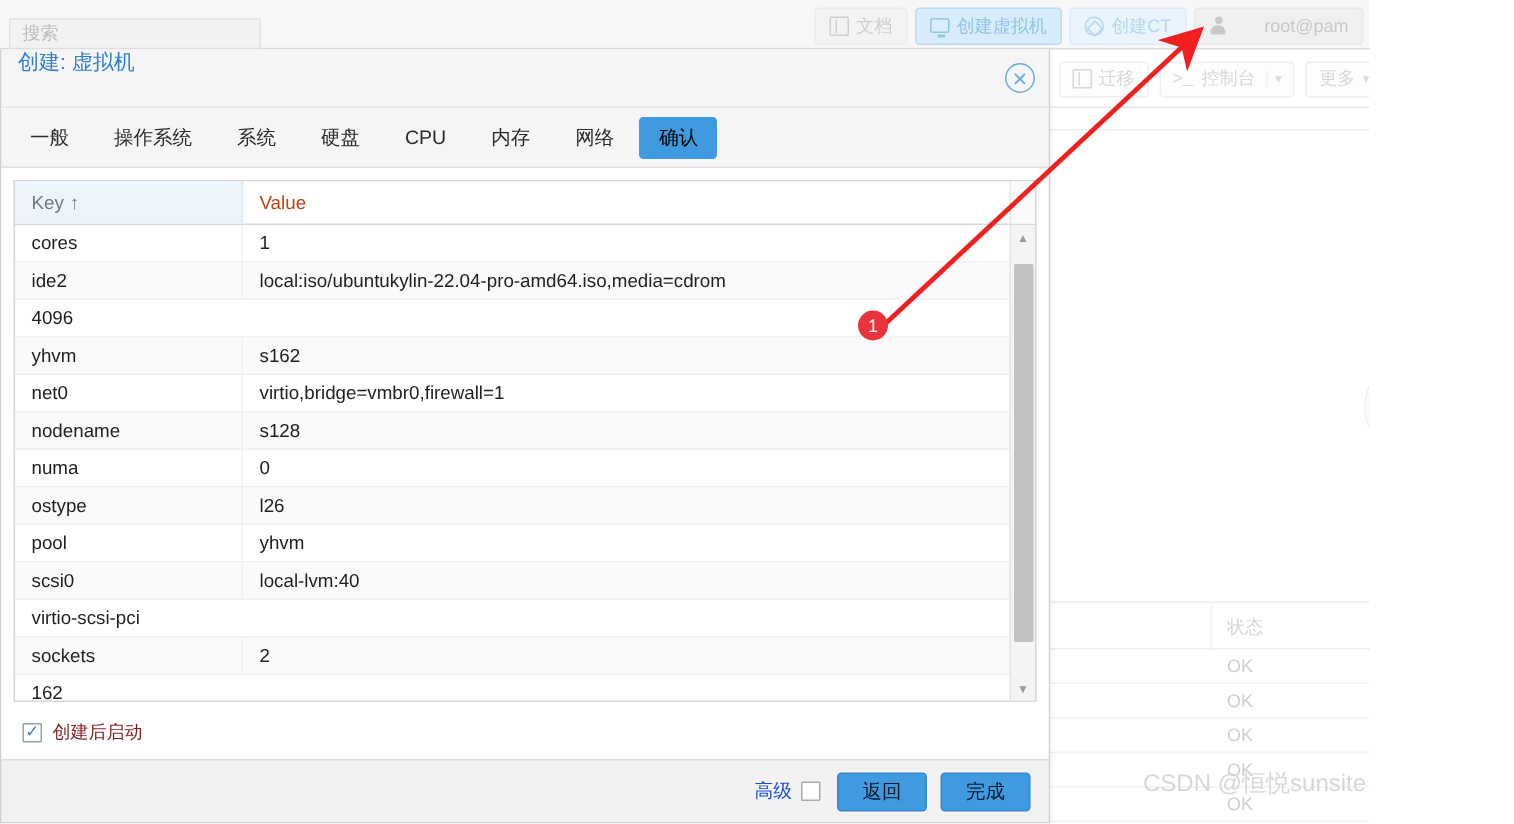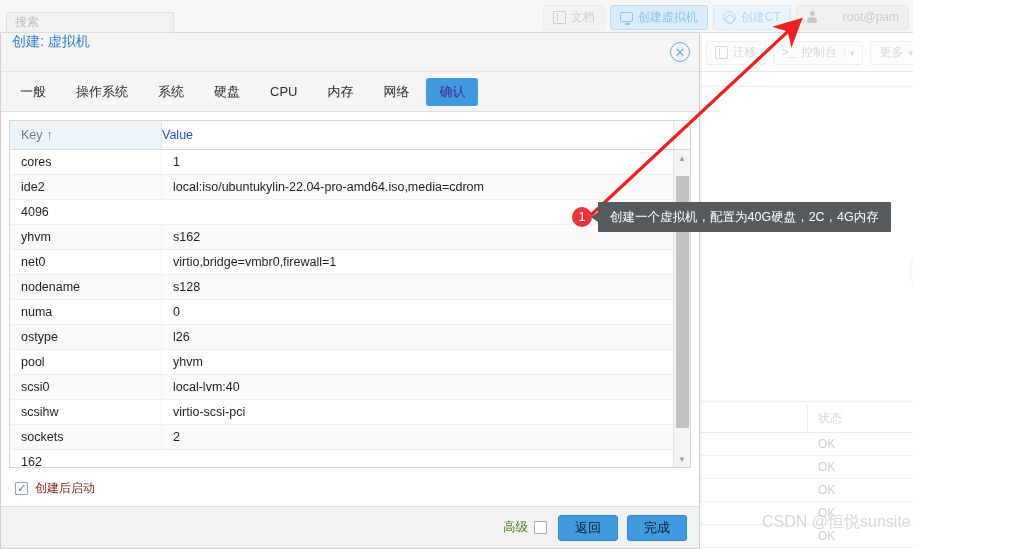--- a/index.html
+++ b/index.html
@@ -128,39 +128,39 @@
     font-size: 13px; line-height:1; cursor:pointer;
   }
   .modal-tabs {
     height: 40px; background: #f5f5f5; border-bottom: 1px solid #e0e0e0;
     display: flex; align-items: center; padding: 0 6px; gap: 4px;
   }
   .tab {
     padding: 5px 13px; font-size: 13px; color: #2b2b2b; border-radius: 3px;
     cursor: pointer; white-space: nowrap;
   }
-  .tab.active { background: #3f9ae0; color: #4c1d95; }
+  .tab.active { background: #3f9ae0; color: #000000; }
 
   .modal-body {
     flex: 1; padding: 8px 8px 0 8px; display:flex; flex-direction:column;
     background: #fff; overflow: hidden;
   }
   .grid-wrap {
     border: 1px solid #d6d6d6; background: #fff;
     height: 348px; display:flex; flex-direction:column; position: relative;
   }
   .grid-head { display:flex; height: 29px; border-bottom: 1px solid #d8d8d8; background:#fff; }
   .gh-key {
     width: 152px; background: #edf5fb; border-right: 1px solid #dfe7ee;
     display:flex; align-items:center; padding-left: 11px;
     color:#6d7b86; font-size: 12.5px; gap:4px;
   }
   .gh-val {
-    flex: 1; display:flex; align-items:center; 
-    color:#1d4ed8; font-size: 12.5px; border-right:1px solid #e8e8e8;
+    flex: 1; display:flex; align-items:center; padding-left: 11px;
+    color:#c2410c; font-size: 12.5px; border-right:1px solid #e8e8e8;
   }
   .gh-pad { width: 16px; background: #fafafa; }
   .grid-rows { flex:1; overflow:hidden; position:relative; }
   .grow { display:flex; height: 25px; border-bottom: 1px solid #f0f0f0; }
   .grow.alt { background: #fafafa; }
   .grow .k { width: 152px; padding-left: 11px; display:flex; align-items:center;
              font-size: 12.5px; color:#1f1f1f; border-right:1px solid #f2f2f2;}
   .grow .v { flex:1; padding-left: 11px; display:flex; align-items:center;
              font-size: 12.5px; color:#1f1f1f; overflow:hidden; white-space:nowrap;}
 
@@ -183,21 +183,21 @@
     color:#2f7fd0; font-size: 11px; line-height:1; cursor:pointer;
   }
   .cbox.unchecked { border:1px solid #aaa; color:transparent; }
   .start-label { font-size: 12px; color:#7f1d1d; }
 
   .modal-footer {
     height: 42px; background: #f2f2f2; border-top: 1px solid #dedede;
     display:flex; align-items:center; justify-content:flex-end; gap: 9px;
     padding-right: 12px;
   }
-  .adv-wrap { display:flex; align-items:center; gap:6px; font-size:12.5px; color:#4d7c0f; margin-right:2px;}
+  .adv-wrap { display:flex; align-items:center; gap:6px; font-size:12.5px; color:#1d4ed8; margin-right:2px;}
   .btn {
     height: 26px; min-width: 60px; padding: 0 16px; border-radius: 3px;
     background: #3f9ae0; border: 1px solid #3588cc; color: #0f172a;
     font-size: 13px; display:flex; align-items:center; justify-content:center;
     cursor: pointer;
   }
 
   
   .anno-svg { position:absolute; left:0; top:0; width:1009px; height:549px; pointer-events:none; }
   .tooltip {
@@ -385,21 +385,20 @@
             </div>
             <div class="grow">
               <div class="k">pool</div>
               <div class="v">yhvm</div>
             </div>
             <div class="grow alt">
               <div class="k">scsi0</div>
               <div class="v">local-lvm:40</div>
             </div>
             <div class="grow">
-              <div class="k">scsihw</div>
               <div class="v">virtio-scsi-pci</div>
             </div>
             <div class="grow alt">
               <div class="k">sockets</div>
               <div class="v">2</div>
             </div>
             <div class="grow">
               <div class="v">162</div>
             </div>
           </div>
@@ -431,16 +430,15 @@
 
   <svg class="anno-svg">
     <defs>
       <marker id="ah" markerWidth="9" markerHeight="9" refX="7" refY="4.5" orient="auto">
         <path d="M0,0 L9,4.5 L0,9 L2.6,4.5 z" fill="#f02020"></path>
       </marker>
     </defs>
     <line x1="590" y1="216" x2="798" y2="22" stroke="#f02020" stroke-width="3.2" marker-end="url(#ah)"></line>
   </svg>
 
-  <div class="tooltip">创建一个虚拟机，配置为40G硬盘，2C，4G内存</div>
   <div class="badge">1</div>
 
 </div>
 
 </body></html>

